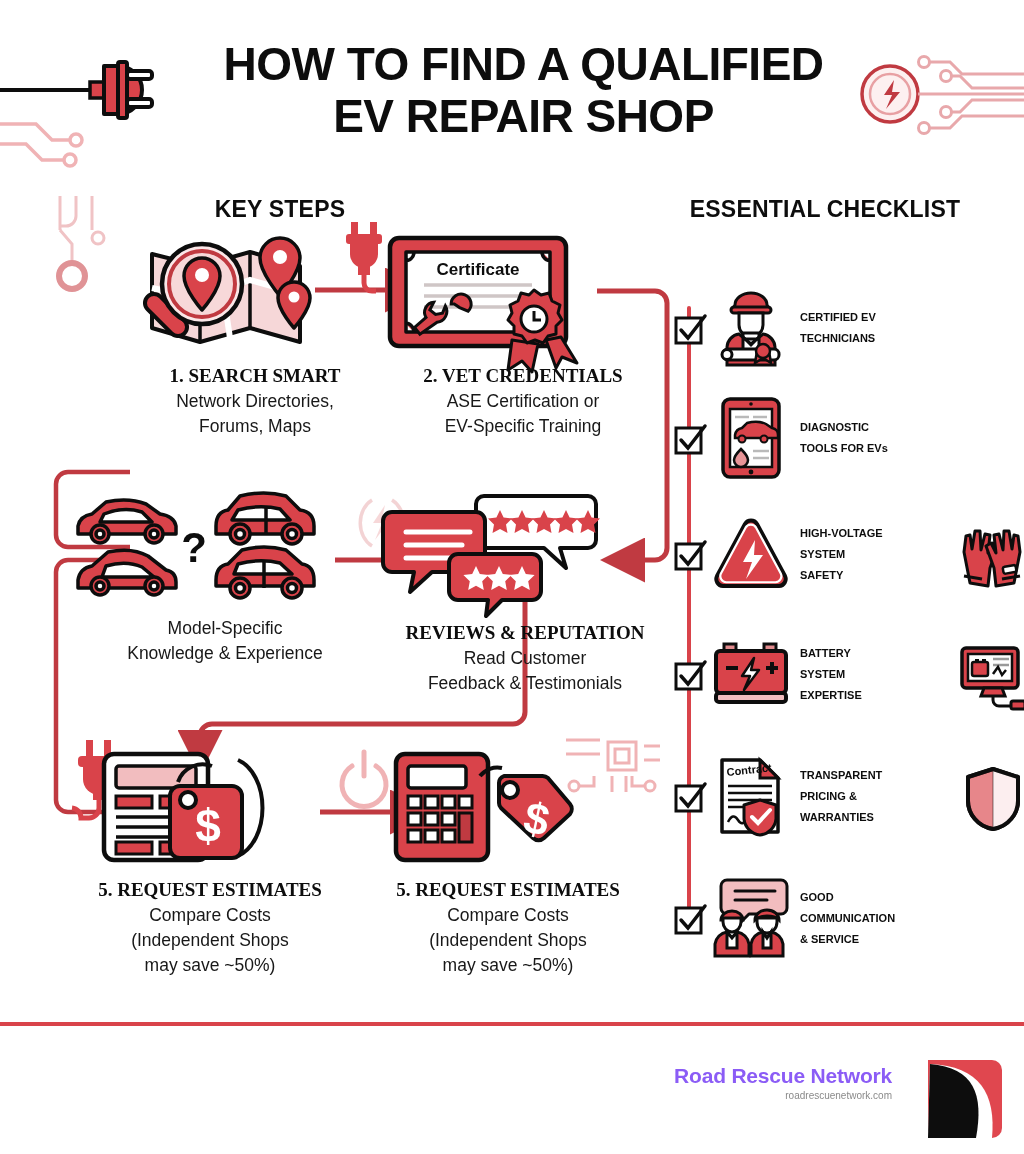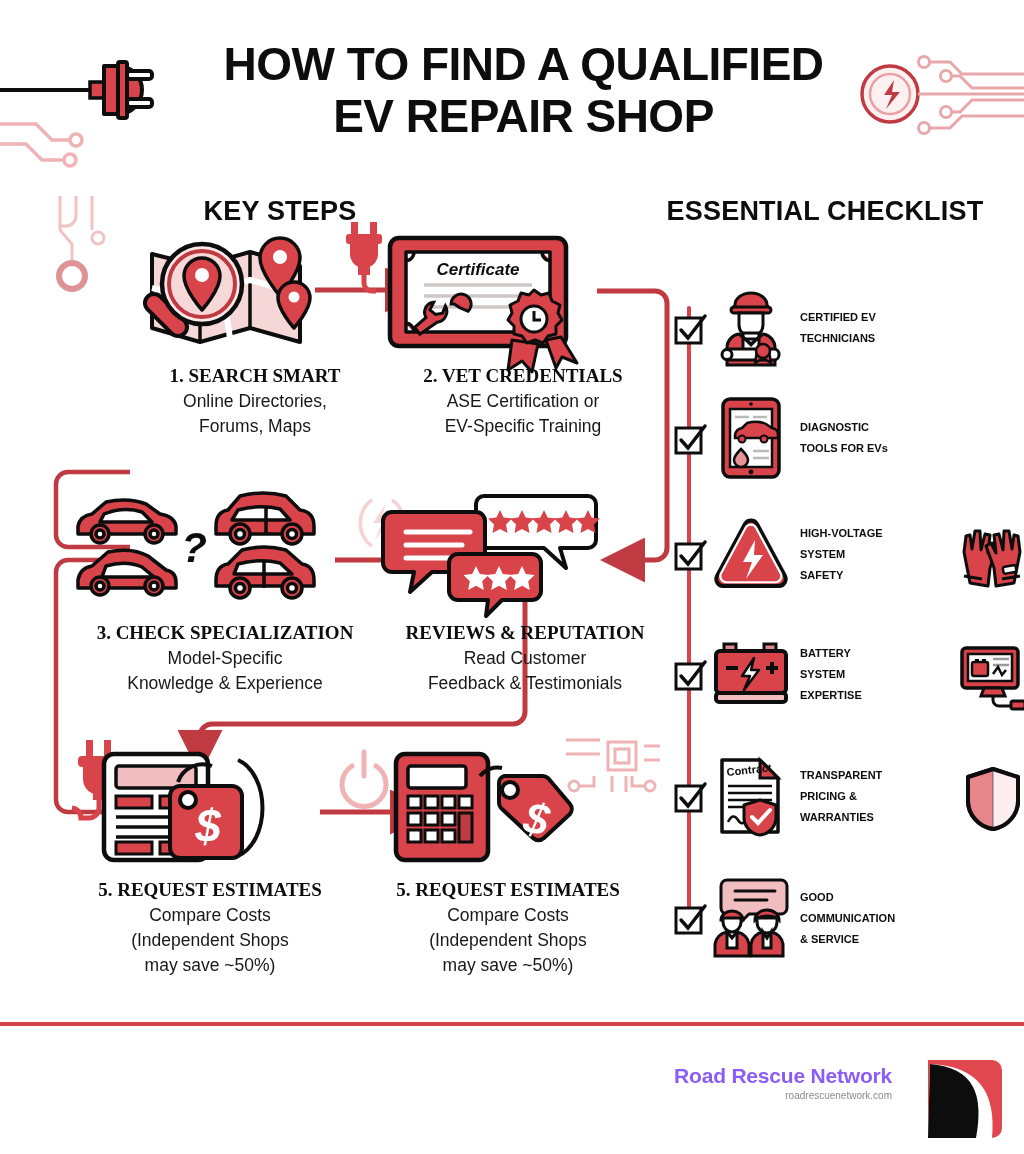--- a/index.html
+++ b/index.html
@@ -15,27 +15,27 @@
   
   .header { position:absolute; top:0; left:0; width:1024px; height:170px; }
   .title-block { position:absolute; left:0; top:38px; width:1024px; text-align:center;padding-left:23px; }
   .title-l1 { font-size:46px; font-weight:bold; letter-spacing:-0.5px; line-height:52px; color:#0d0d0d; }
   .title-l2 { font-size:46px; font-weight:bold; letter-spacing:-0.5px; line-height:52px; color:#0d0d0d; }
 
   .deco-plug-left { position:absolute; left:0; top:52px; }
   .deco-circuit-right { position:absolute; right:0; top:44px; }
 
   
-  .sec-head { position:absolute; font-size:27px; font-weight:bold; letter-spacing:0.2px; color:#0d0d0d; }
+  .sec-head { position:absolute; font-size:23px; font-weight:bold; letter-spacing:0.2px; color:#0d0d0d; }
   #key-steps-head { left:135px; top:196px; width:290px; text-align:center; }
   #checklist-head { left:660px; top:196px; width:330px; text-align:center; }
 
   
   .step { position:absolute; text-align:center; }
-  .step .art { position:relative; margin:0 auto;font-style:italic; }
+  .step .art { position:relative; margin:0 auto; }
   .step-title { font-size:19px; font-weight:bold; color:#0d0d0d; line-height:24px; margin-top:6px; white-space:nowrap;font-family:Liberation Serif, serif; }
   .step-sub { font-size:17.5px; color:#181818; line-height:23px; margin-top:2px; }
 
   #step1 { left:110px; top:228px; width:290px; }
   #step2 { left:378px; top:228px; width:290px; }
   #step3 { left:60px; top:490px; width:330px; }
   #step4 { left:380px; top:490px; width:290px; }
   #step5 { left:60px; top:742px; width:300px; }
   #step6 { left:358px; top:742px; width:300px; }
 
@@ -181,21 +181,21 @@
         <circle cx="184" cy="69" r="5.5" fill="#fff"></circle>
 
         <rect x="30" y="78" width="52" height="18" rx="9" transform="rotate(45 56 87)" fill="#d9434a" stroke="#0d0d0d" stroke-width="4"></rect>
         <circle cx="92" cy="56" r="40" fill="#fbe7e8" stroke="#0d0d0d" stroke-width="4.5"></circle>
         <circle cx="92" cy="56" r="33" fill="#f7d8d9" stroke="#c03a41" stroke-width="4"></circle>
         <path d="M74 48 c0-10 8-18 18-18 s18 8 18 18 c0 14 -18 34 -18 34 s-18 -20 -18 -34z" fill="#d9434a" stroke="#0d0d0d" stroke-width="3.5" stroke-linejoin="round"></path>
         <circle cx="92" cy="47" r="7" fill="#fff"></circle>
       </svg>
     </div>
     <div class="step-title">1. SEARCH SMART</div>
-    <div class="step-sub">Online Directories,</div>
+    <div class="step-sub">Network Directories,</div>
     <div class="step-sub">Forums, Maps</div>
   </div>
 
   <div style="position:absolute;left:340px;top:222px;">
     <svg width="50" height="72" viewBox="0 0 50 72">
       <rect x="11" y="0" width="7" height="14" fill="#d9434a"></rect>
       <rect x="30" y="0" width="7" height="14" fill="#d9434a"></rect>
       <rect x="6" y="12" width="36" height="10" rx="3" fill="#d9434a"></rect>
       <path d="M10 22 h28 v10 a14 14 0 0 1 -28 0 z" fill="#d9434a"></path>
       <rect x="18" y="44" width="12" height="9" fill="#d9434a"></rect>
@@ -269,21 +269,20 @@
             <line x1="52" y1="14" x2="52" y2="40"></line>
             <circle cx="28" cy="40" r="10" fill="#d9434a"></circle>
               <circle cx="28" cy="40" r="4.5" fill="#fff"></circle>
             <circle cx="80" cy="40" r="10" fill="#d9434a"></circle>
               <circle cx="80" cy="40" r="4.5" fill="#fff"></circle>
           </g>
         </g>
         <text x="134" y="72" font-family="Liberation Sans, sans-serif" font-size="42" font-weight="bold" text-anchor="middle" fill="#0d0d0d">?</text>
       </svg>
     </div>
-    <div class="step-title">3. CHECK SPECIALIZATION</div>
     <div class="step-sub">Model-Specific</div>
     <div class="step-sub">Knowledge &amp; Experience</div>
   </div>
 
   <div class="step" id="step4">
     <div class="art">
       <svg width="220" height="125" viewBox="0 0 220 125">
 
         <path d="M104 6 h104 a8 8 0 0 1 8 8 v36 a8 8 0 0 1 -8 8 h-28 l6 20 -22 -20 h-60 a8 8 0 0 1 -8 -8 v-36 a8 8 0 0 1 8 -8z" fill="#fff" stroke="#0d0d0d" stroke-width="4" stroke-linejoin="round"></path>
         <g fill="#d9434a">

